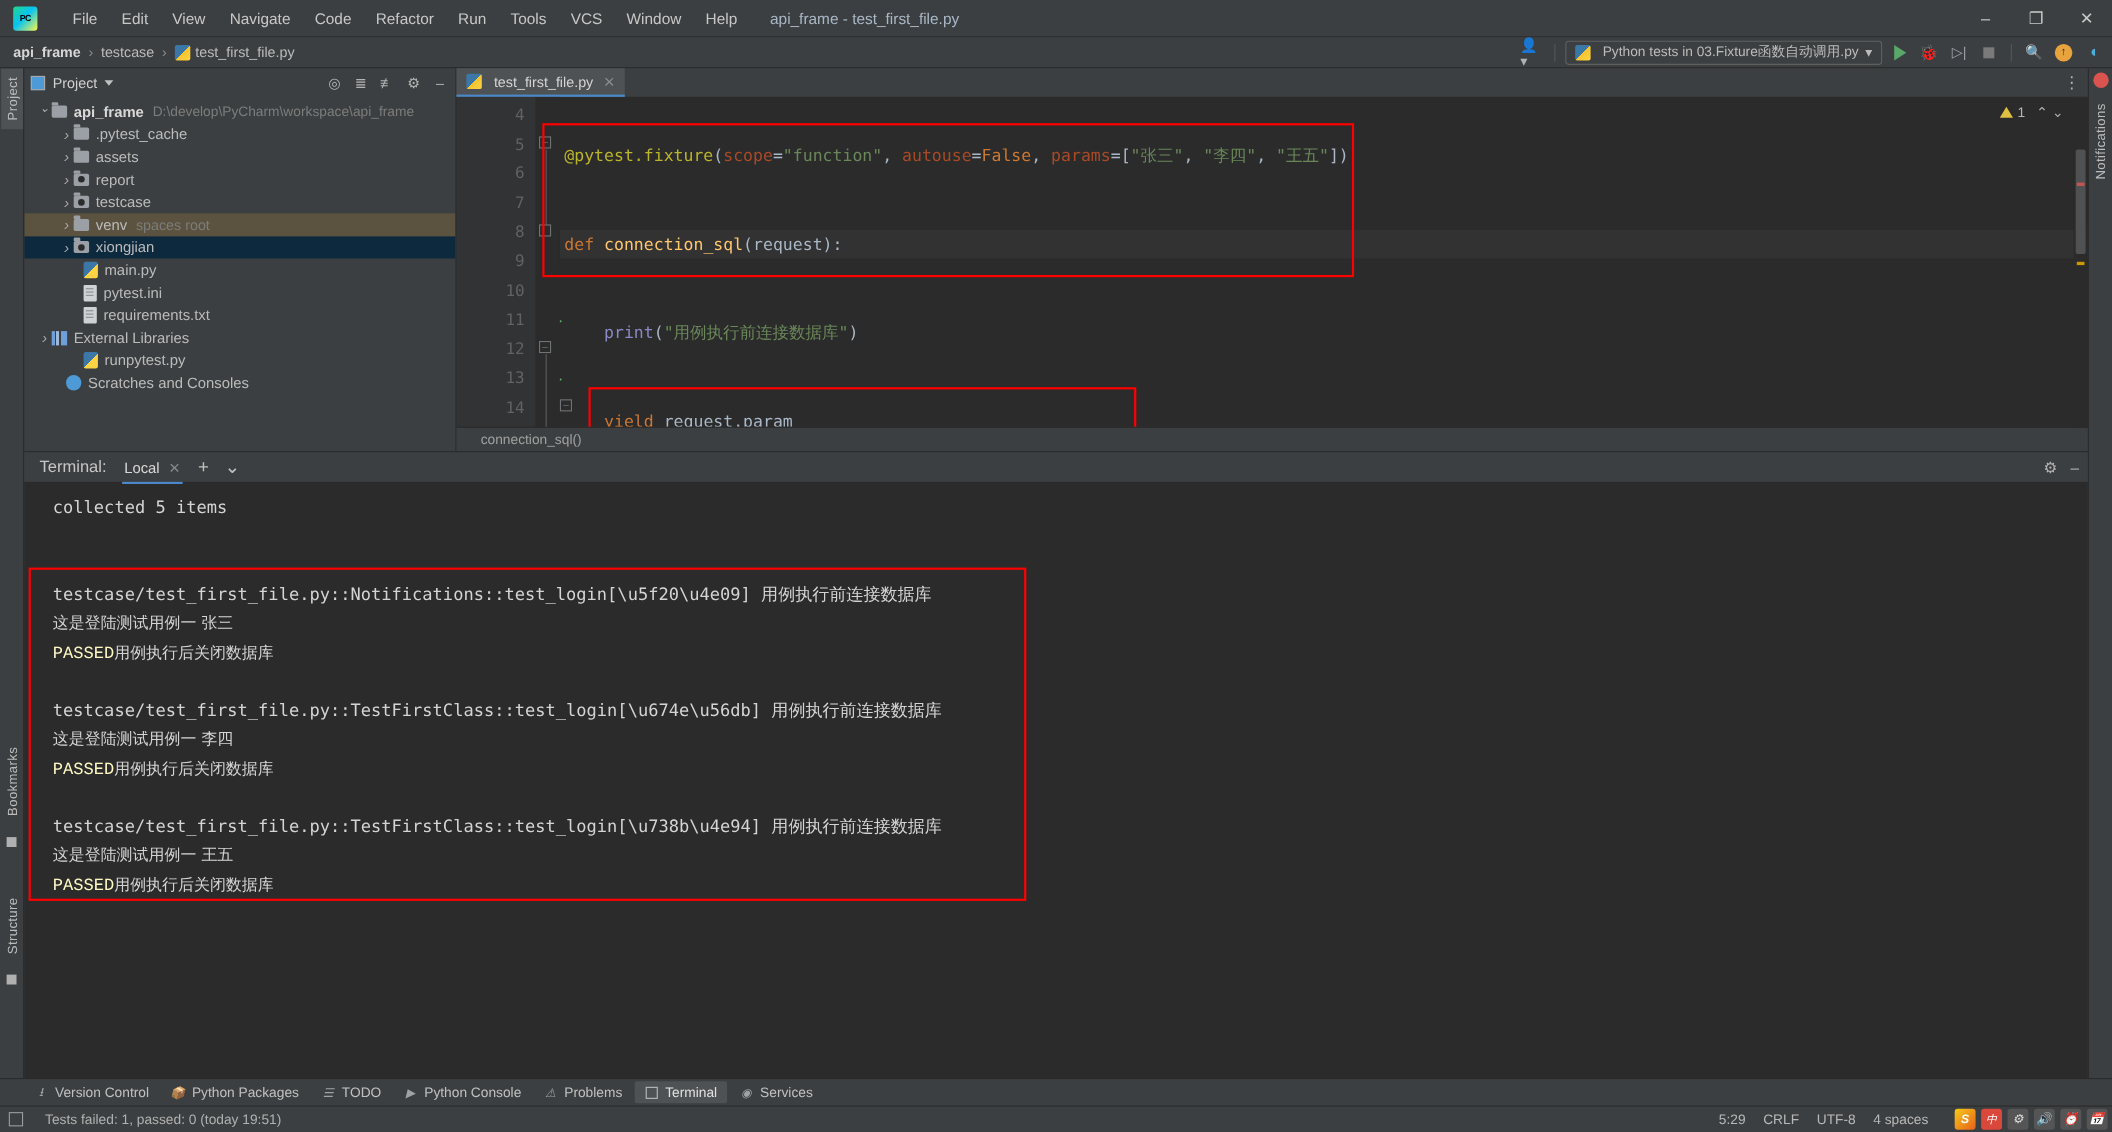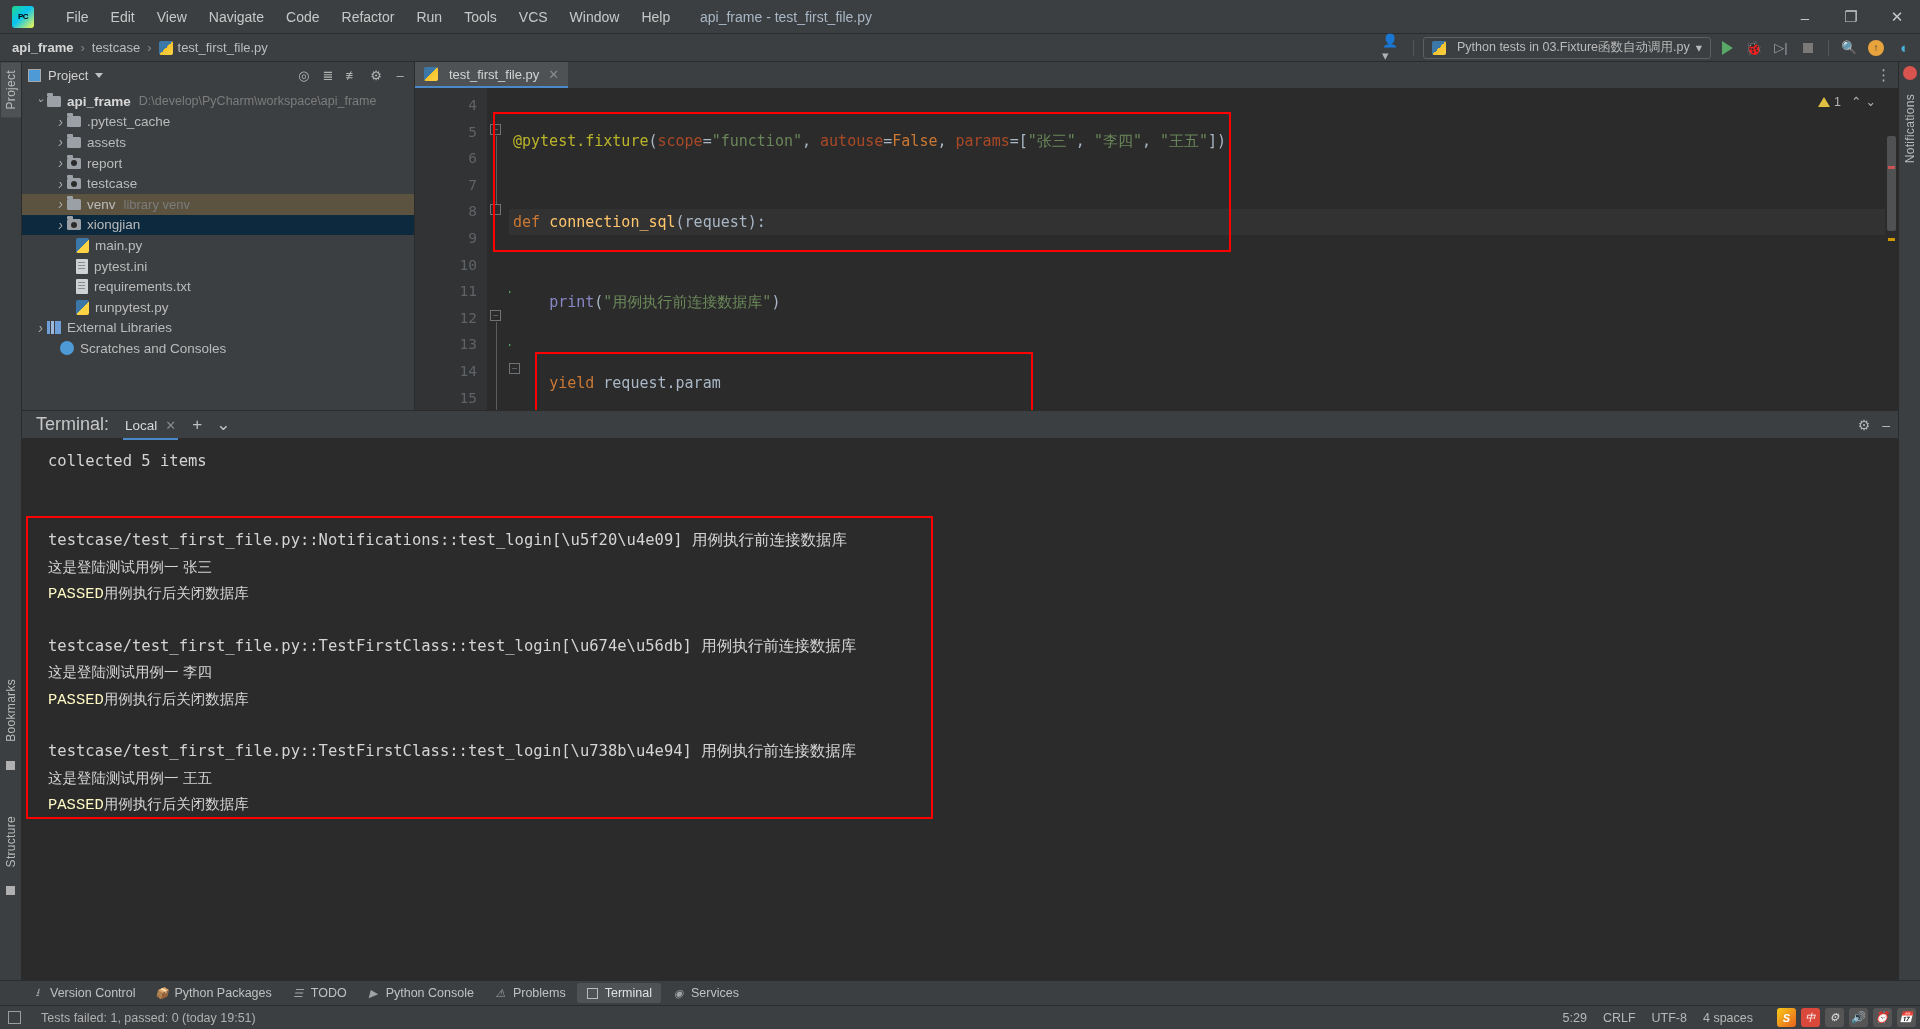--- a/index.html
+++ b/index.html
@@ -186,21 +186,21 @@
     height:22px; flex:none; background:#3c3f41; border-top:1px solid #2b2b2b;
     display:flex; align-items:center; padding-left:22px; font-size:12.5px; color:#a0a0a0;
   }
 
   
   .terminal { flex:1; display:flex; flex-direction:column; min-height:0; background:#2b2b2b; }
   .term-head {
     height:28px; background:#3c3f41; display:flex; align-items:center; flex:none;
     padding-left:14px; gap:14px; position:relative; border-top:1px solid #2b2b2b;
   }
-  .term-label { font-size:18px; color:#c6c6c6; }
+  .term-label { font-size:15px; color:#c6c6c6; }
   .term-tab {
     font-size:13.5px; color:#d8d8d8; padding:4px 2px 5px; display:flex; align-items:center; gap:8px;
     border-bottom:2px solid #4a88c7; position:relative; top:2px;text-align:center;
   }
   .term-tab .x { color:#888; font-size:13px; }
   .term-plus { color:#c0c0c0; font-size:17px; line-height:1; }
   .term-head-right { position:absolute; right:8px; display:flex; gap:12px; align-items:center; color:#b4b4b4; font-size:14px; }
 
   .term-body {
     flex:1; position:relative; overflow:hidden; padding:10px 0 0 26px;
@@ -362,21 +362,21 @@
             <div class="tnode indent2">
               <i class="arrow closed"></i>
               <i class="fold src"></i>
               <span class="tlabel">testcase</span>
             </div>
 
             <div class="tnode indent2 sel-venv">
               <i class="arrow closed"></i>
               <i class="fold"></i>
               <span class="tlabel">venv</span>
-              <span class="tdim">library venv</span>
+              <span class="tdim">spaces root</span>
             </div>
 
             <div class="tnode indent2 sel-blue">
               <i class="arrow closed"></i>
               <i class="fold src"></i>
               <span class="tlabel">xiongjian</span>
             </div>
 
             <div class="tnode indent3">
               <i class="fileico"></i>
@@ -386,29 +386,29 @@
             <div class="tnode indent3">
               <i class="txtico"></i>
               <span class="tlabel">pytest.ini</span>
             </div>
 
             <div class="tnode indent3">
               <i class="txtico"></i>
               <span class="tlabel">requirements.txt</span>
             </div>
 
-            <div class="tnode indent3">
-              <i class="fileico"></i>
-              <span class="tlabel">runpytest.py</span>
-            </div>
-
             <div class="tnode indent1">
               <i class="arrow closed"></i>
               <i class="libico"></i>
               <span class="tlabel">External Libraries</span>
+            </div>
+
+            <div class="tnode indent3">
+              <i class="fileico"></i>
+              <span class="tlabel">runpytest.py</span>
             </div>
 
             <div class="tnode" style="padding-left:38px;">
               <i class="scrico"></i>
               <span class="tlabel">Scratches and Consoles</span>
             </div>
 
           </div>
         </div>
 
@@ -489,20 +489,21 @@
               <span>⌄</span>
             </div>
 
             <div class="ed-scrollbar">
               <div class="ed-thumb"></div>
               <div class="tick-red"></div>
               <div class="tick-amber"></div>
             </div>
           </div>
 
+          <div class="breadcrumb2">connection_sql()</div>
         </div>
       </div>
 
       <div class="terminal">
         <div class="term-head">
           <span class="term-label">Terminal:</span>
           <span class="term-tab">
             <span>Local</span>
             <span class="x">✕</span>
           </span>

